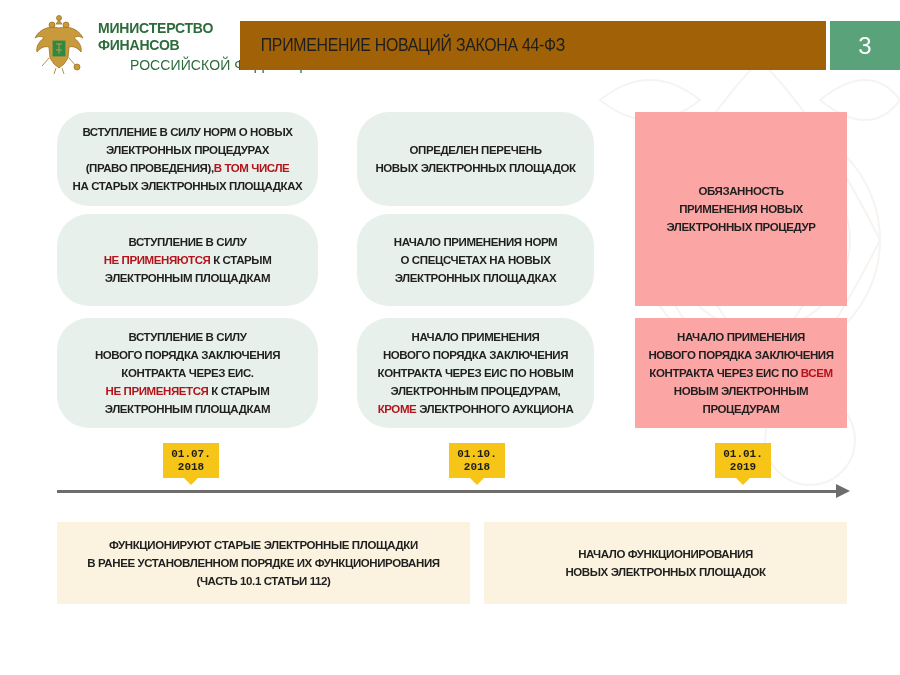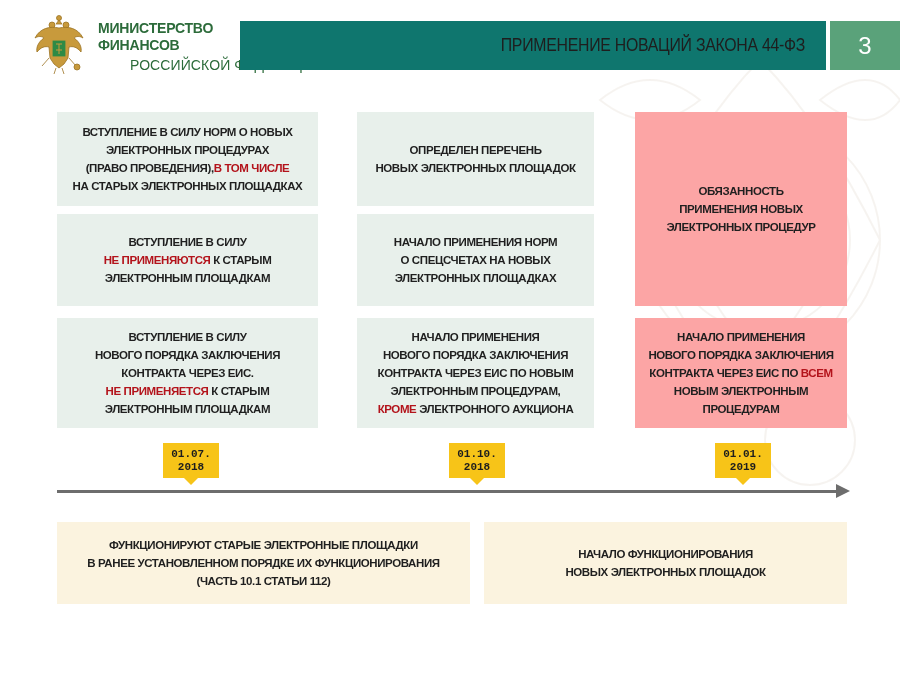--- a/index.html
+++ b/index.html
@@ -6,27 +6,27 @@
     html, body { width: 900px; height: 675px; background: #ffffff; overflow: hidden; }
     body { position: relative; font-family: "Liberation Sans", sans-serif; color: #1e1e1e; }
 
     .watermark { position: absolute; left: 560px; top: 0; width: 340px; height: 520px; opacity: 0.07; pointer-events: none; }
 
     .logo { position: absolute; left: 32px; top: 14px; width: 54px; height: 62px; }
     .ministry { position: absolute; left: 98px; top: 20px; }
     .ministry .l1, .ministry .l2 { font-weight: bold; font-size: 14px; color: #2c6b3a; line-height: 17px; letter-spacing: -0.2px; }
     .ministry .l3 { font-size: 14px; color: #2c6b3a; margin-top: 3px; letter-spacing: 0.1px; margin-left: 32px; }
 
-    .title-bar { position: absolute; left: 240px; top: 21px; width: 586px; height: 49px; background: #0f766e; display: flex; align-items: center; justify-content: flex-end; }
+    .title-bar { position: absolute; left: 240px; top: 21px; width: 586px; height: 49px; background: #a16207; display: flex; align-items: center; justify-content: flex-start; }
     .title-bar span { font-family: "Liberation Sans Narrow", "Liberation Sans", sans-serif; font-size: 18px; color: #1e1e1e; letter-spacing: -0.3px; transform: scaleX(0.88); display: inline-block; }
     .page-num { position: absolute; left: 830px; top: 21px; width: 70px; height: 49px; background: #5aa27a; color: #ffffff; display: flex; align-items: center; justify-content: center; font-size: 24px; }
 
     .card { position: absolute; display: flex; align-items: center; justify-content: center; text-align: center; font-weight: bold; font-size: 11.5px; line-height: 18px; letter-spacing: -0.4px; color: #1f1f1f; padding: 4px 8px; }
     .card .ln { display: block; white-space: nowrap; }
-    .green { background: #e8f0eb; }
+    .green { background: #e8f0eb; border-radius: 32px; }
     .pink { background: #fca5a5; }
     .cream { background: #fbf3df; }
     .red { color: #b3131b; }
 
     .date { position: absolute; width: 56px; height: 35px; background: #f7c418; display: flex; flex-direction: column; align-items: center; justify-content: center; font-family: "Liberation Mono", monospace; font-weight: bold; font-size: 11px; line-height: 13px; color: #1e1e1e; }
     .date::after { content: ""; position: absolute; bottom: -7px; left: 50%; margin-left: -7px; border-left: 7px solid transparent; border-right: 7px solid transparent; border-top: 7px solid #f7c418; }
 
     .axis { position: absolute; left: 57px; top: 490px; width: 780px; height: 3px; background: #6d6d6d; }
     .arrow-head { position: absolute; left: 836px; top: 484px; width: 0; height: 0; border-top: 7.5px solid transparent; border-bottom: 7.5px solid transparent; border-left: 14px solid #6d6d6d; }
   </style>

